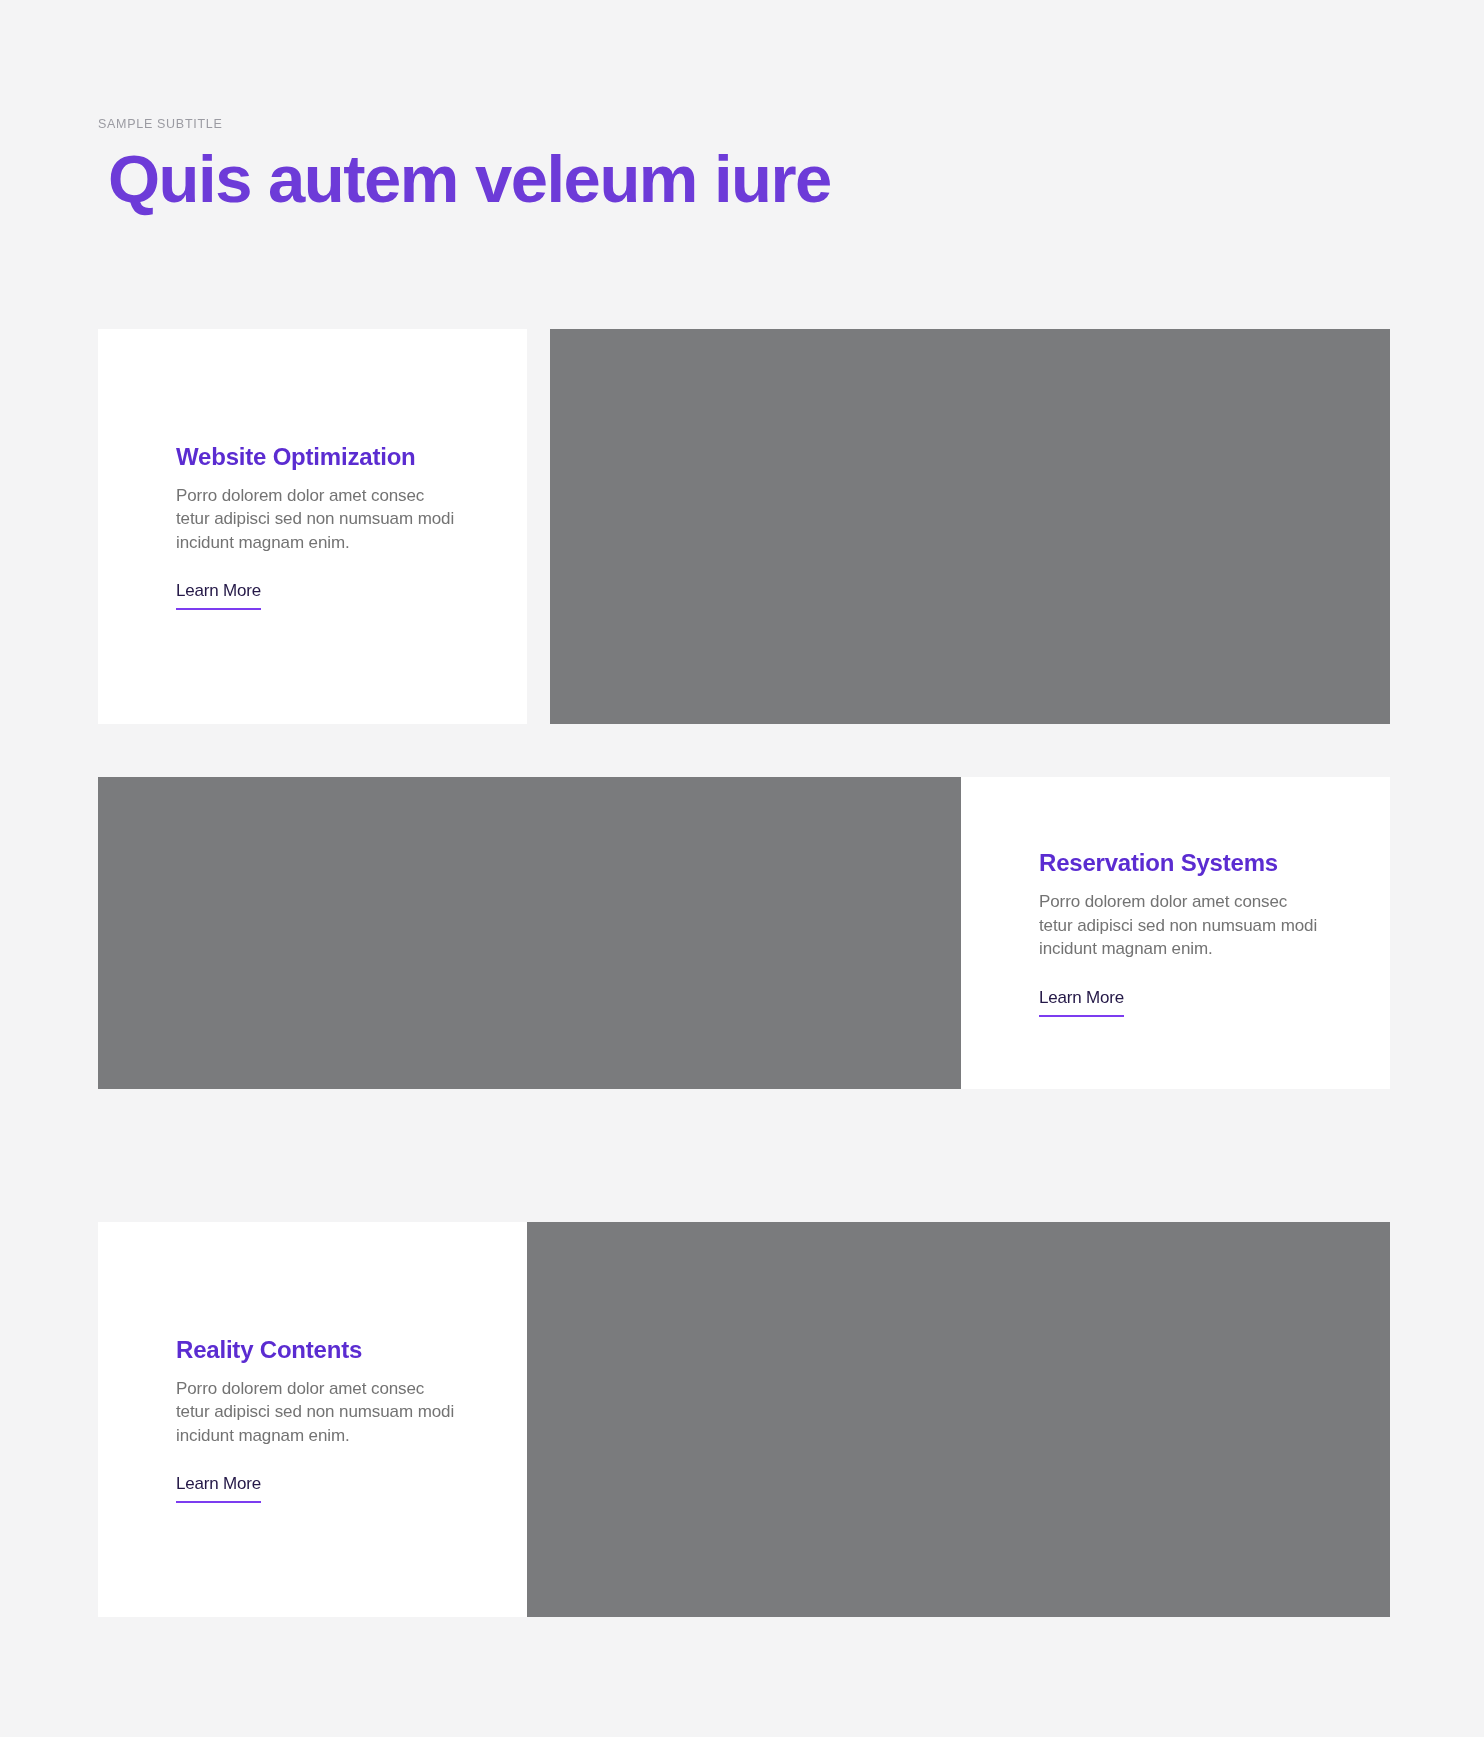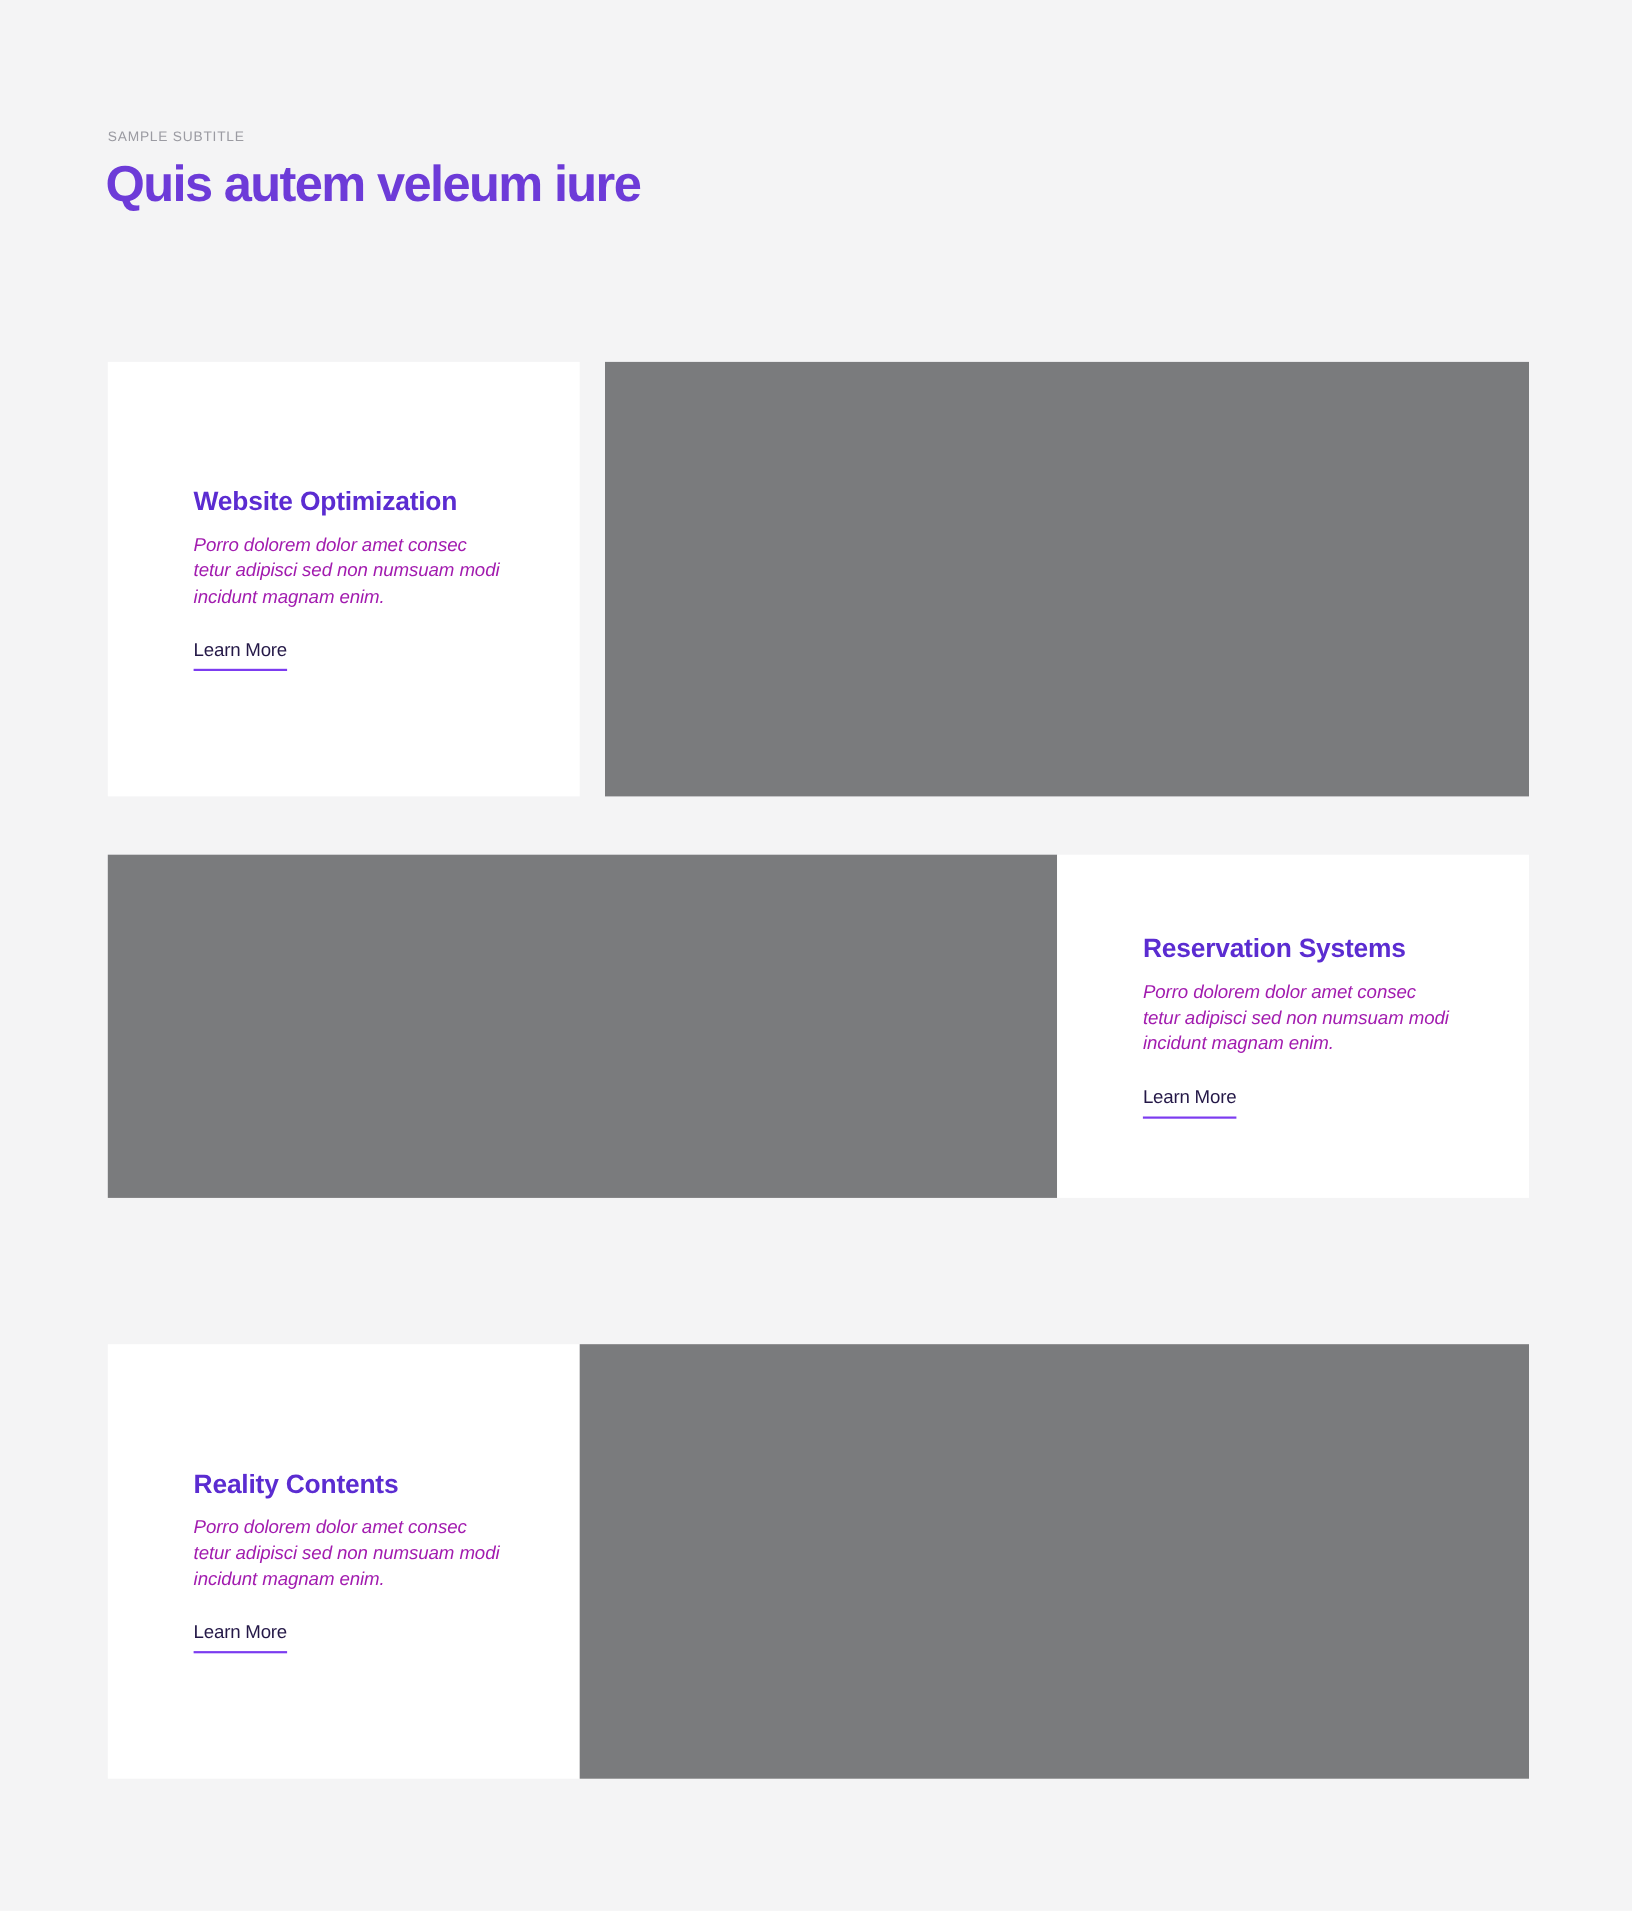--- a/index.html
+++ b/index.html
@@ -15,24 +15,24 @@
     overflow: hidden;
   }
   .eyebrow {
     position: absolute; left: 98px; top: 117px;
     font-size: 12.5px; font-weight: 500;
     letter-spacing: 0.7px;
     color: #9b9ba2;
   }
   .headline {
     position: absolute; left: 96px; top: 137px;
-    font-size: 46px; line-height: 60px;
+    font-size: 67px; line-height: 60px;
     font-weight: 800; letter-spacing: -1.5px;
     color: #6d3bd8;
-    margin: 0;
+    margin: 12px;
   }
   .headline span { display: block; }
   .cards {
     position: absolute; left: 98px; top: 329px;
     width: 1292px;
   }
   .card {
     position: absolute; left: 0;
     width: 1292px;
     display: flex; flex-direction: row;
@@ -53,23 +53,22 @@
   }
   .card-title {
     margin: 0;
     font-size: 24px; font-weight: 700;
     letter-spacing: -0.2px;
     color: #5b2cd1;
   }
   .card-desc {
     margin: 13px 0 0 0;
     font-size: 17px; line-height: 23.5px;
-    color: #a21caf;
+    color: #737373;
     letter-spacing: -0.1px;
-    font-style: italic;
   }
   .card-desc span { display: block; }
   .learn-more {
     margin-top: 27px;
     align-self: flex-start;
     display: inline-block;
     font-size: 17px; font-weight: 400;
     letter-spacing: -0.2px;
     color: #241847;
     text-decoration: none;

